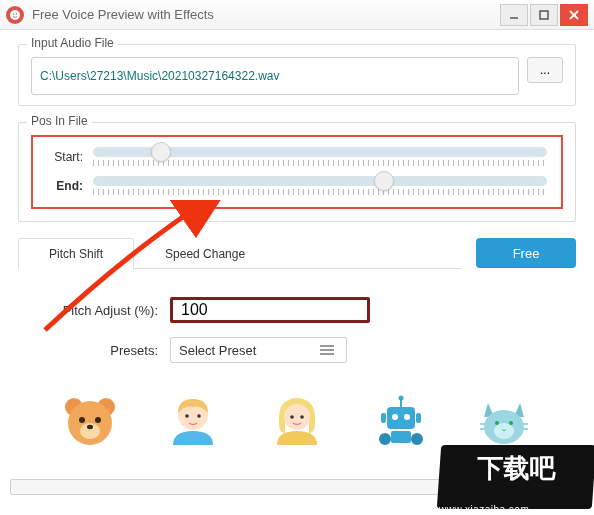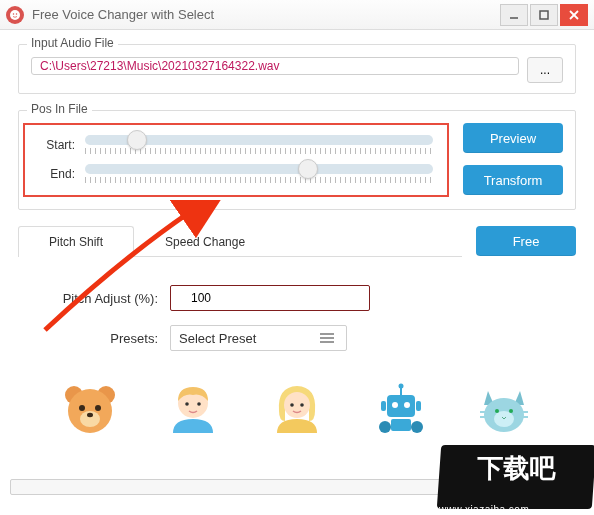--- a/index.html
+++ b/index.html
@@ -16,21 +16,21 @@
   .winbtn.close { background: #e84c3d; }
   .winbtn svg { width: 10px; height: 10px; }
   .winbtn.close svg { stroke: #fff; }
 
   .content { padding: 14px 18px 0 18px; }
 
   
   .group { border: 1px solid #dcdcdc; border-radius: 2px; padding: 12px 12px 10px 12px; margin-bottom: 16px; position: relative; }
   .group-legend { position: absolute; top: -9px; left: 8px; background: #fff; padding: 0 4px; font-size: 12px; color: #555; }
   .file-row { display: flex; gap: 8px; }
-  .file-input { flex: 1; height: 18px; border: 1px solid #cfcfcf; border-radius: 3px; font-size: 12px; padding: 8px 8px; color: #be185d; }
+  .file-input { flex: 1; height: 38px; border: 1px solid #cfcfcf; border-radius: 3px; font-size: 12px; padding: 8px 8px; color: #0f766e; }
   .browse-btn { width: 36px; height: 26px; border: 1px solid #cfcfcf; background: #f7f7f7; border-radius: 3px; font-size: 12px; display:flex; align-items:center; justify-content:center; }
 
   
   .pos-wrapper { display: flex; gap: 14px; align-items: stretch; }
   .pos-panel { flex: 1; border: 2px solid #e84c3d; padding: 10px 14px 8px 14px; }
   .slider-row { display: flex; align-items: center; margin-bottom: 4px; }
   .slider-label { width: 46px; text-align: right; font-size: 12px; color: #333; padding-right: 10px; }
   .slider-track-wrap { flex: 1; }
   .slider-track { height: 10px; background: #d8e4ec; border-radius: 5px; position: relative; }
   .slider-thumb { width: 20px; height: 20px; border-radius: 50%; background: #f0f0f0; border: 1px solid #ccc; box-shadow: 0 1px 2px rgba(0,0,0,.15); position: absolute; top: -5px; transform: translateX(-50%); }
@@ -43,21 +43,21 @@
   .tabs-row { display: flex; align-items: flex-start; gap: 14px; }
   .tabset { display: flex; border-bottom: 1px solid #dcdcdc; position: relative; }
   .tab { height: 30px; padding: 0 30px; display: flex; align-items: center; font-size: 12px; color: #333; border: 1px solid transparent; border-bottom: none; text-align: right; }
   .tab.active { border-color: #dcdcdc; background: #fff; border-top-left-radius: 3px; border-top-right-radius: 3px; position: relative; }
   .tab.active::after { content:""; position:absolute; left:0; right:0; bottom:-1px; height:2px; background:#fff; }
   .help-slot { margin-left: auto; width: 100px; }
 
   .tab-body { padding: 28px 12px 12px 12px; }
   .form-row { display: flex; align-items: center; margin-bottom: 14px; }
   .form-label { width: 140px; text-align: right; padding-right: 12px; font-size: 13px; color: #333; }
-  .text-input { width: 200px; height: 26px; border: 1px solid #7f1d1d; border-radius: 2px; padding: 0 20px; font-size: 12px; }
+  .text-input { width: 200px; height: 26px; border: 3px solid #7f1d1d; border-radius: 2px; padding: 0 8px; font-size: 16px; }
   .select-wrap { width: 177px; height: 26px; border: 1px solid #cfcfcf; border-radius: 2px; display: flex; align-items: center; padding: 0 12px 0 8px; font-size: 13px; color: #333; justify-content: space-between; }
   .select-wrap .burger { width: 14px; display:flex; flex-direction:column; gap:2px; }
   .select-wrap .burger span { height:2px; background:#999; }
 
   
   .preset-icons { display: flex; justify-content: space-around; padding: 16px 8px 4px 8px; }
   .preset-icons .ic { width: 60px; height: 56px; display:flex; align-items:center; justify-content:center; }
 
   
   .bottom-bar { position:absolute; left:10px; right:10px; bottom:20px; height:16px; border:1px solid #d0d0d0; border-radius:2px; background:#f7f7f7; }
@@ -76,21 +76,21 @@
 
 <div class="titlebar">
   <div class="app-icon">
     <svg viewBox="0 0 24 24">
         <circle cx="12" cy="12" r="10" fill="#fff"></circle>
         <circle cx="9" cy="10" r="1.5" fill="#d9534f"></circle>
         <circle cx="15" cy="10" r="1.5" fill="#d9534f"></circle>
         <path d="M8 15 Q12 18 16 15" stroke="#d9534f" stroke-width="1.5" fill="none"></path>
       </svg>
   </div>
-  <div class="title">Free Voice Changer with Select</div>
+  <div class="title">Free Voice Preview with Effects</div>
   <div class="winbtns">
     <div class="winbtn min">
         <svg viewBox="0 0 10 10">
           <line x1="1" y1="8" x2="9" y2="8" stroke="#555" stroke-width="1.5"></line>
         </svg>
       </div>
     <div class="winbtn max">
         <svg viewBox="0 0 10 10">
           <rect x="1" y="1" width="8" height="8" fill="none" stroke="#555" stroke-width="1.5"></rect>
         </svg>
@@ -109,50 +109,42 @@
   <div class="group">
     <div class="group-legend">Input Audio File</div>
     <div class="file-row">
       <input class="file-input" value="C:\Users\27213\Music\20210327164322.wav" style="">
       <div class="browse-btn">
           <span>...</span>
         </div>
     </div>
   </div>
 
-  <div class="group" style="padding:12px 12px 12px 4px;">
+  <div class="group" style="padding:12px 12px 12px 12px;">
     <div class="group-legend">Pos In File</div>
     <div class="pos-wrapper">
       <div class="pos-panel">
         <div class="slider-row">
           <div class="slider-label">Start:</div>
           <div class="slider-track-wrap">
             <div class="slider-track">
                 <div class="slider-thumb" style="left:15%"></div>
               </div>
             <div class="ticks"></div>
           </div>
         </div>
-        <div class="slider-row" style="margin-top:10px;">
+        <div class="slider-row" style="margin-top:10px;font-weight:bold;">
           <div class="slider-label">End:</div>
           <div class="slider-track-wrap">
             <div class="slider-track">
                 <div class="slider-thumb" style="left:64%"></div>
               </div>
             <div class="ticks"></div>
           </div>
         </div>
-      </div>
-      <div class="side-btns">
-        <div class="blue-btn">
-            <span>Preview</span>
-          </div>
-        <div class="blue-btn">
-            <span>Transform</span>
-          </div>
       </div>
     </div>
   </div>
 
   <div class="tabs-row">
     <div class="tabset" style="flex:1;">
       <div class="tab active">
           <span>Pitch Shift</span>
         </div>
       <div class="tab">

